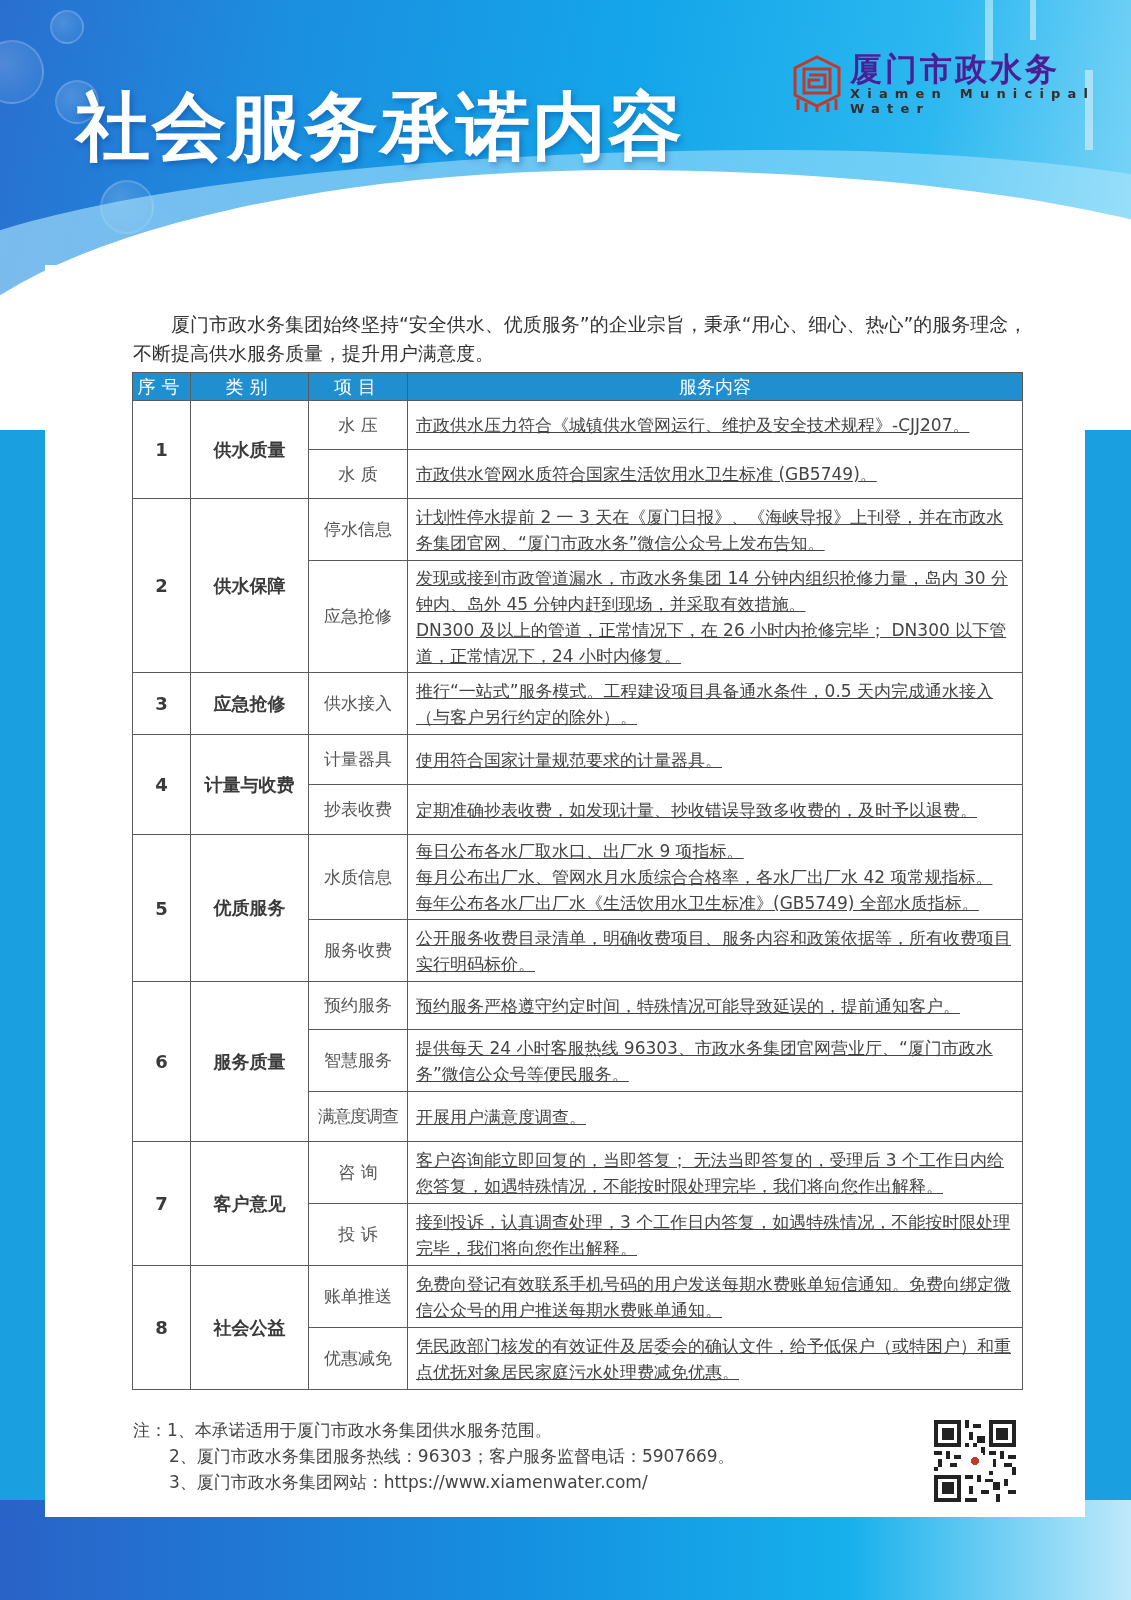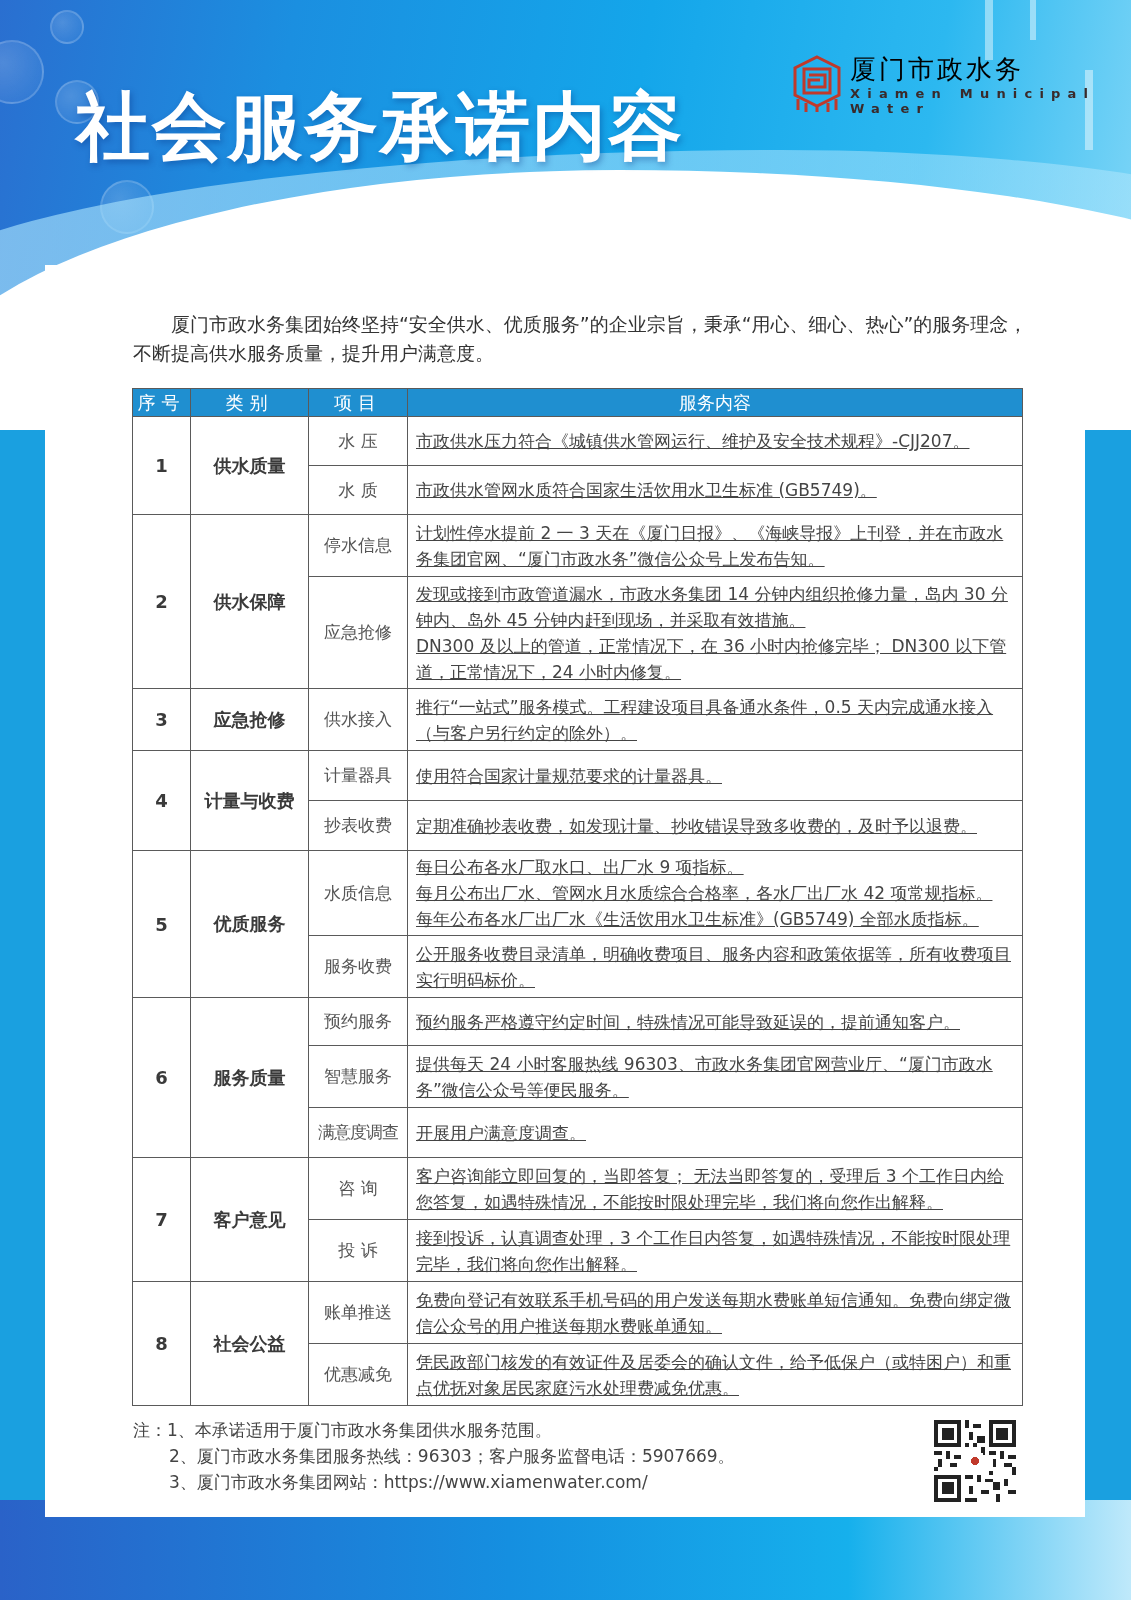--- a/index.html
+++ b/index.html
@@ -36,33 +36,33 @@
   .title {
     position: absolute; left: 76px; top: 78px;
     font-size: 74px; font-weight: bold; color: #ffffff; letter-spacing: 2px;
     text-shadow: 2px 3px 6px rgba(0,40,120,0.35);
   }
   .logo { position: absolute; left: 792px; top: 52px; display: flex; align-items: center; }
   .logo-mark {
     width: 50px; height: 58px; position: relative;
   }
   .logo-text-wrap { margin-left: 8px; }
-  .logo-cn { font-size: 26px; font-weight: normal; color: #000000; letter-spacing: 3px; line-height: 34px; }
+  .logo-cn { font-size: 32px; font-weight: bold; color: #4c1d95; letter-spacing: 3px; line-height: 34px; }
   .logo-en { font-size: 13px; color: #3a2a2a; letter-spacing: 7.2px; font-weight: bold; }
 
   .card {
     position: absolute; left: 45px; top: 265px; width: 1040px; height: 1252px;
     background: #ffffff;
   }
   .intro {
     position: absolute; left: 133px; top: 310px; width: 900px;
     font-size: 19px; line-height: 29px; color: #333; text-indent: 2em;
   }
   table.svc {
-    position: absolute; left: 132px; top: 388px; width: 891px;
+    position: absolute; left: 132px; top: 372px; width: 891px;
     border-collapse: collapse; table-layout: fixed;
     font-size: 17px; color: #3a3a3a; padding-left: 26px;
   }
   table.svc th {
     background: #1f8fd0; color: #ffffff; font-weight: normal;
     height: 27px; font-size: 18px; border: 1px solid #5a5a5a; padding: 0;
     letter-spacing: 6px;
   }
   table.svc th.content-h { letter-spacing: 0; }
   table.svc td { border: 1.5px solid #5a5a5a; padding: 0; vertical-align: middle; }
@@ -149,21 +149,21 @@
     <tr style="height:62px">
       <td class="num" rowspan="2">2</td>
       <td class="cat" rowspan="2">供水保障</td>
       <td class="item">停水信息</td>
       <td class="desc">计划性停水提前 2 一 3 天在《厦门日报》、《海峡导报》上刊登，并在市政水务集团官网、“厦门市政水务”微信公众号上发布告知。</td>
     </tr>
     <tr style="height:112px">
       <td class="item">应急抢修</td>
       <td class="desc">
         <div>发现或接到市政管道漏水，市政水务集团 14 分钟内组织抢修力量，岛内 30 分钟内、岛外 45 分钟内赶到现场，并采取有效措施。</div>
-        <div>DN300 及以上的管道，正常情况下，在 36 小时内抢修完毕； DN300 以下管道，正常情况下，24 小时内修复。</div>
+        <div>DN300 及以上的管道，正常情况下，在 26 小时内抢修完毕； DN300 以下管道，正常情况下，24 小时内修复。</div>
       </td>
     </tr>
 
     <tr style="height:62px">
       <td class="num">3</td>
       <td class="cat">应急抢修</td>
       <td class="item">供水接入</td>
       <td class="desc">推行“一站式”服务模式。工程建设项目具备通水条件，0.5 天内完成通水接入（与客户另行约定的除外）。</td>
     </tr>
 

